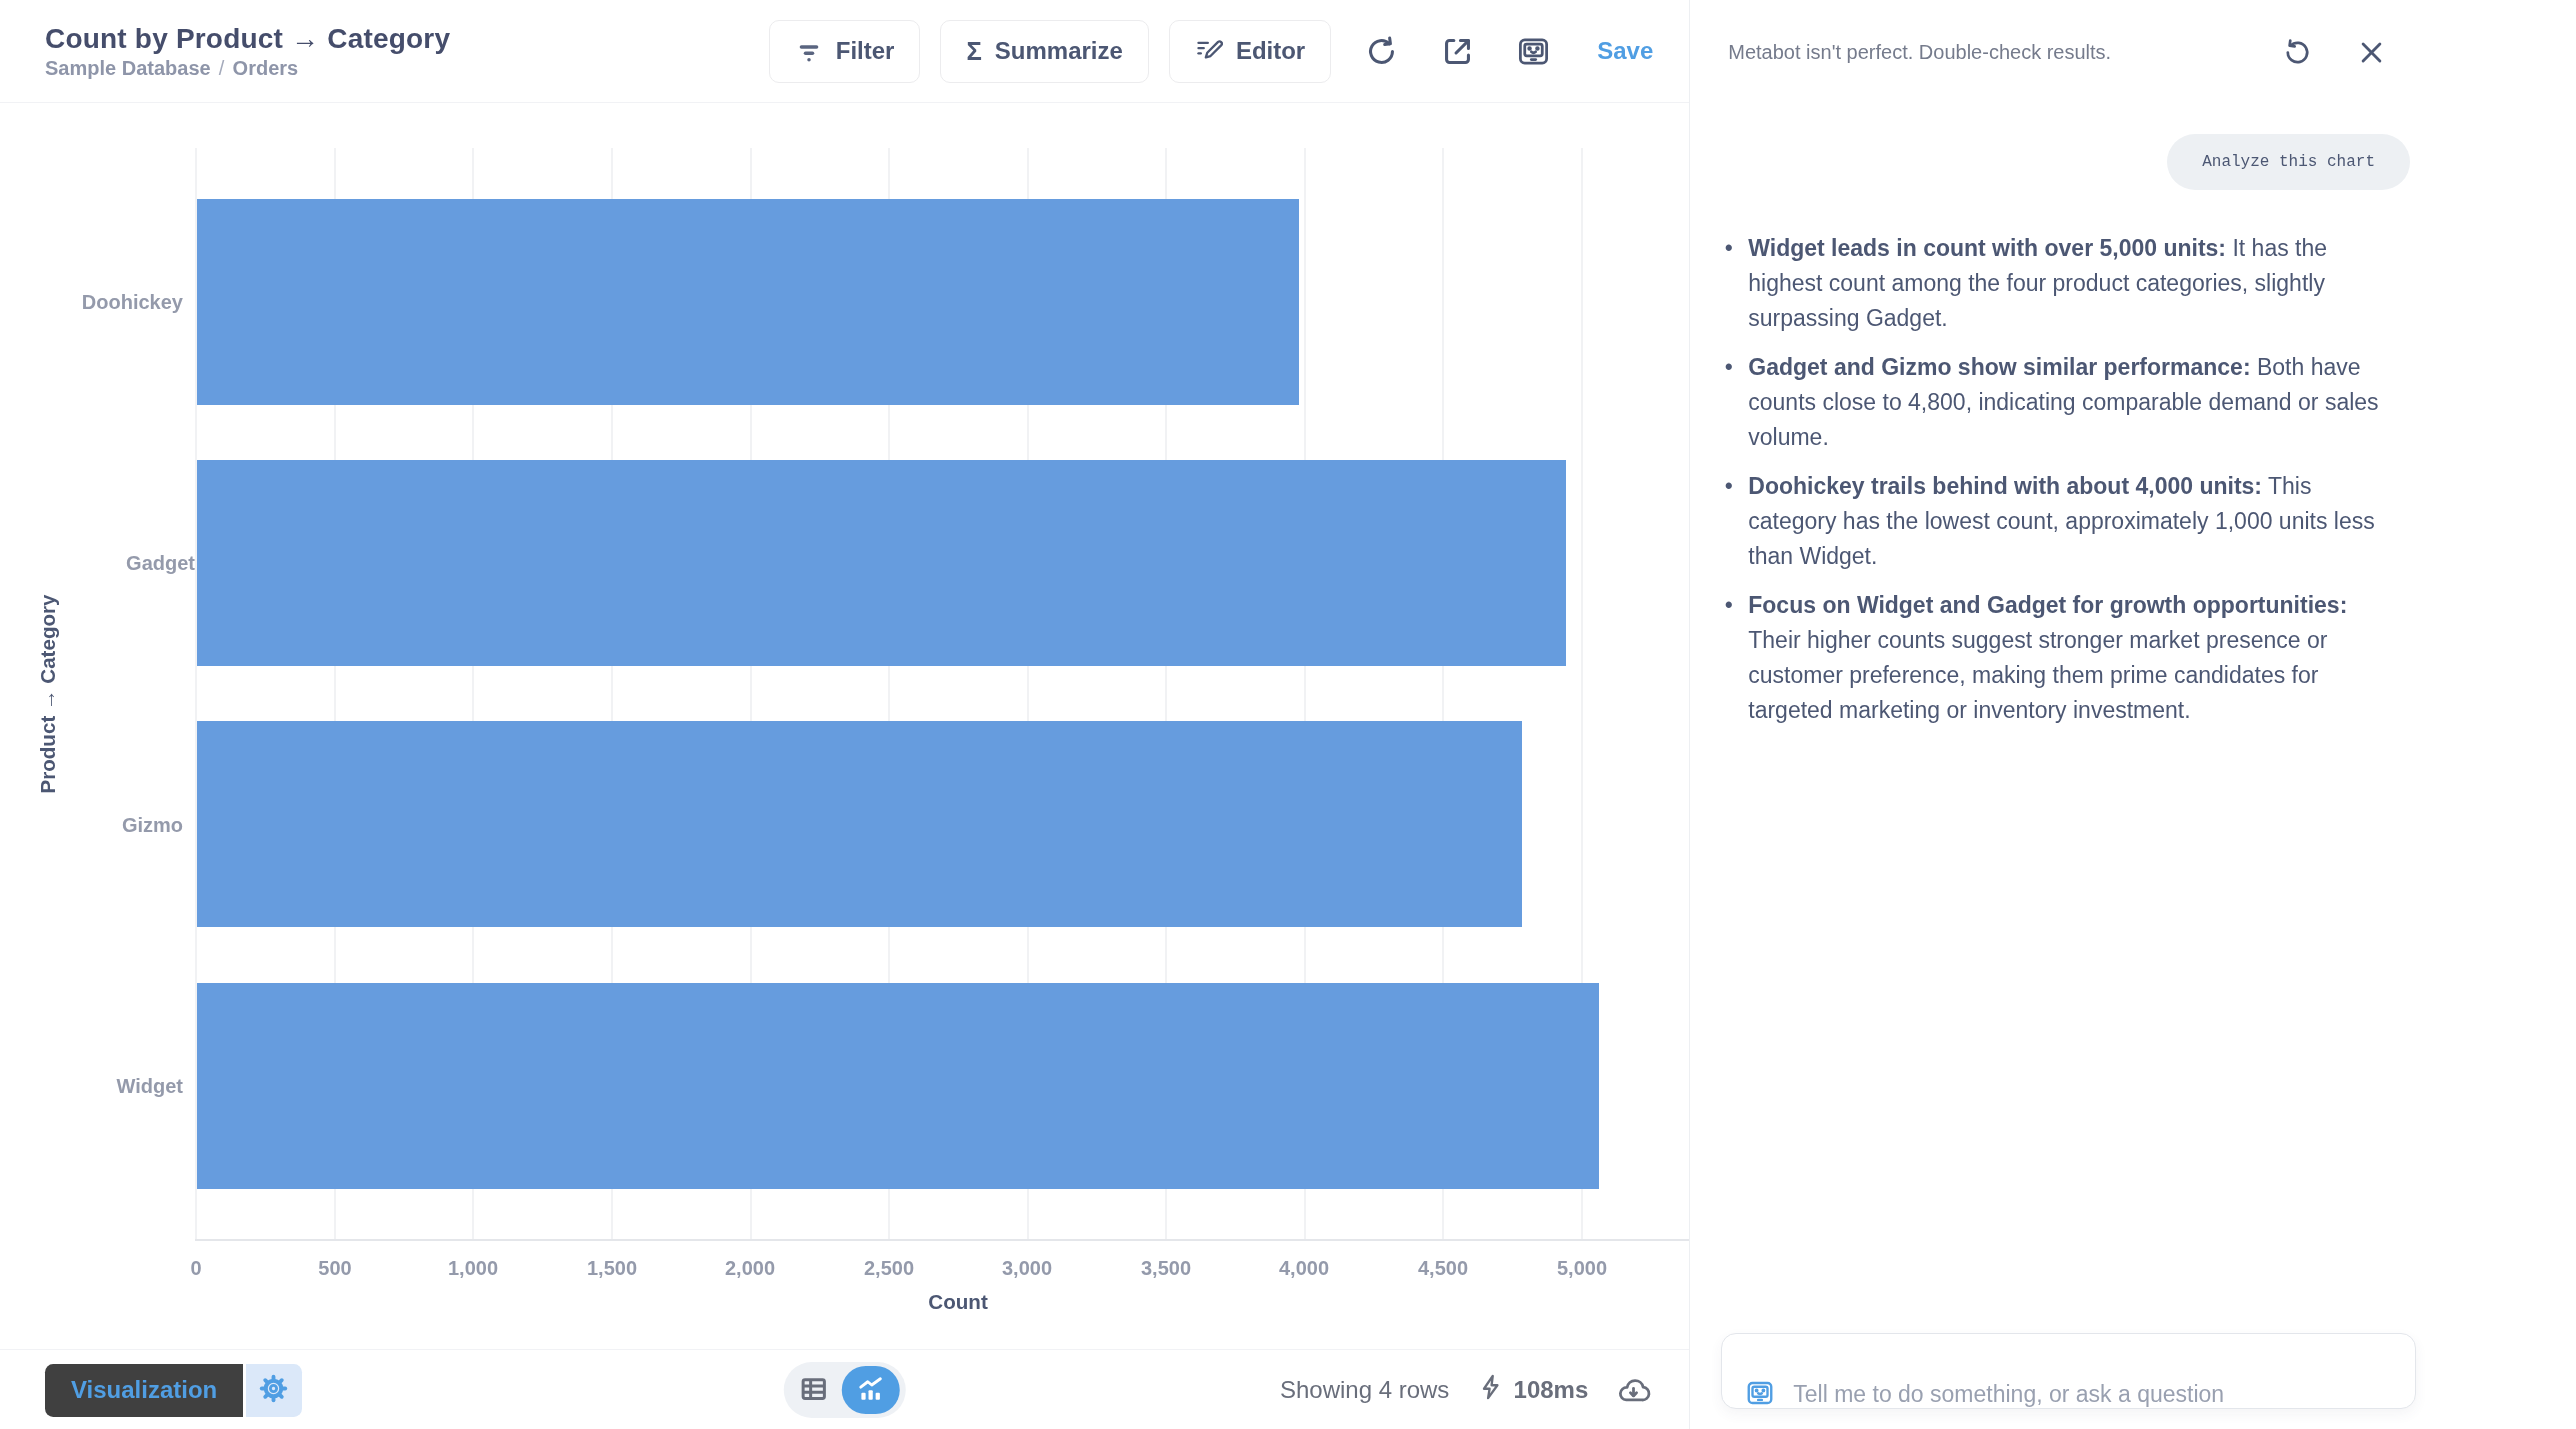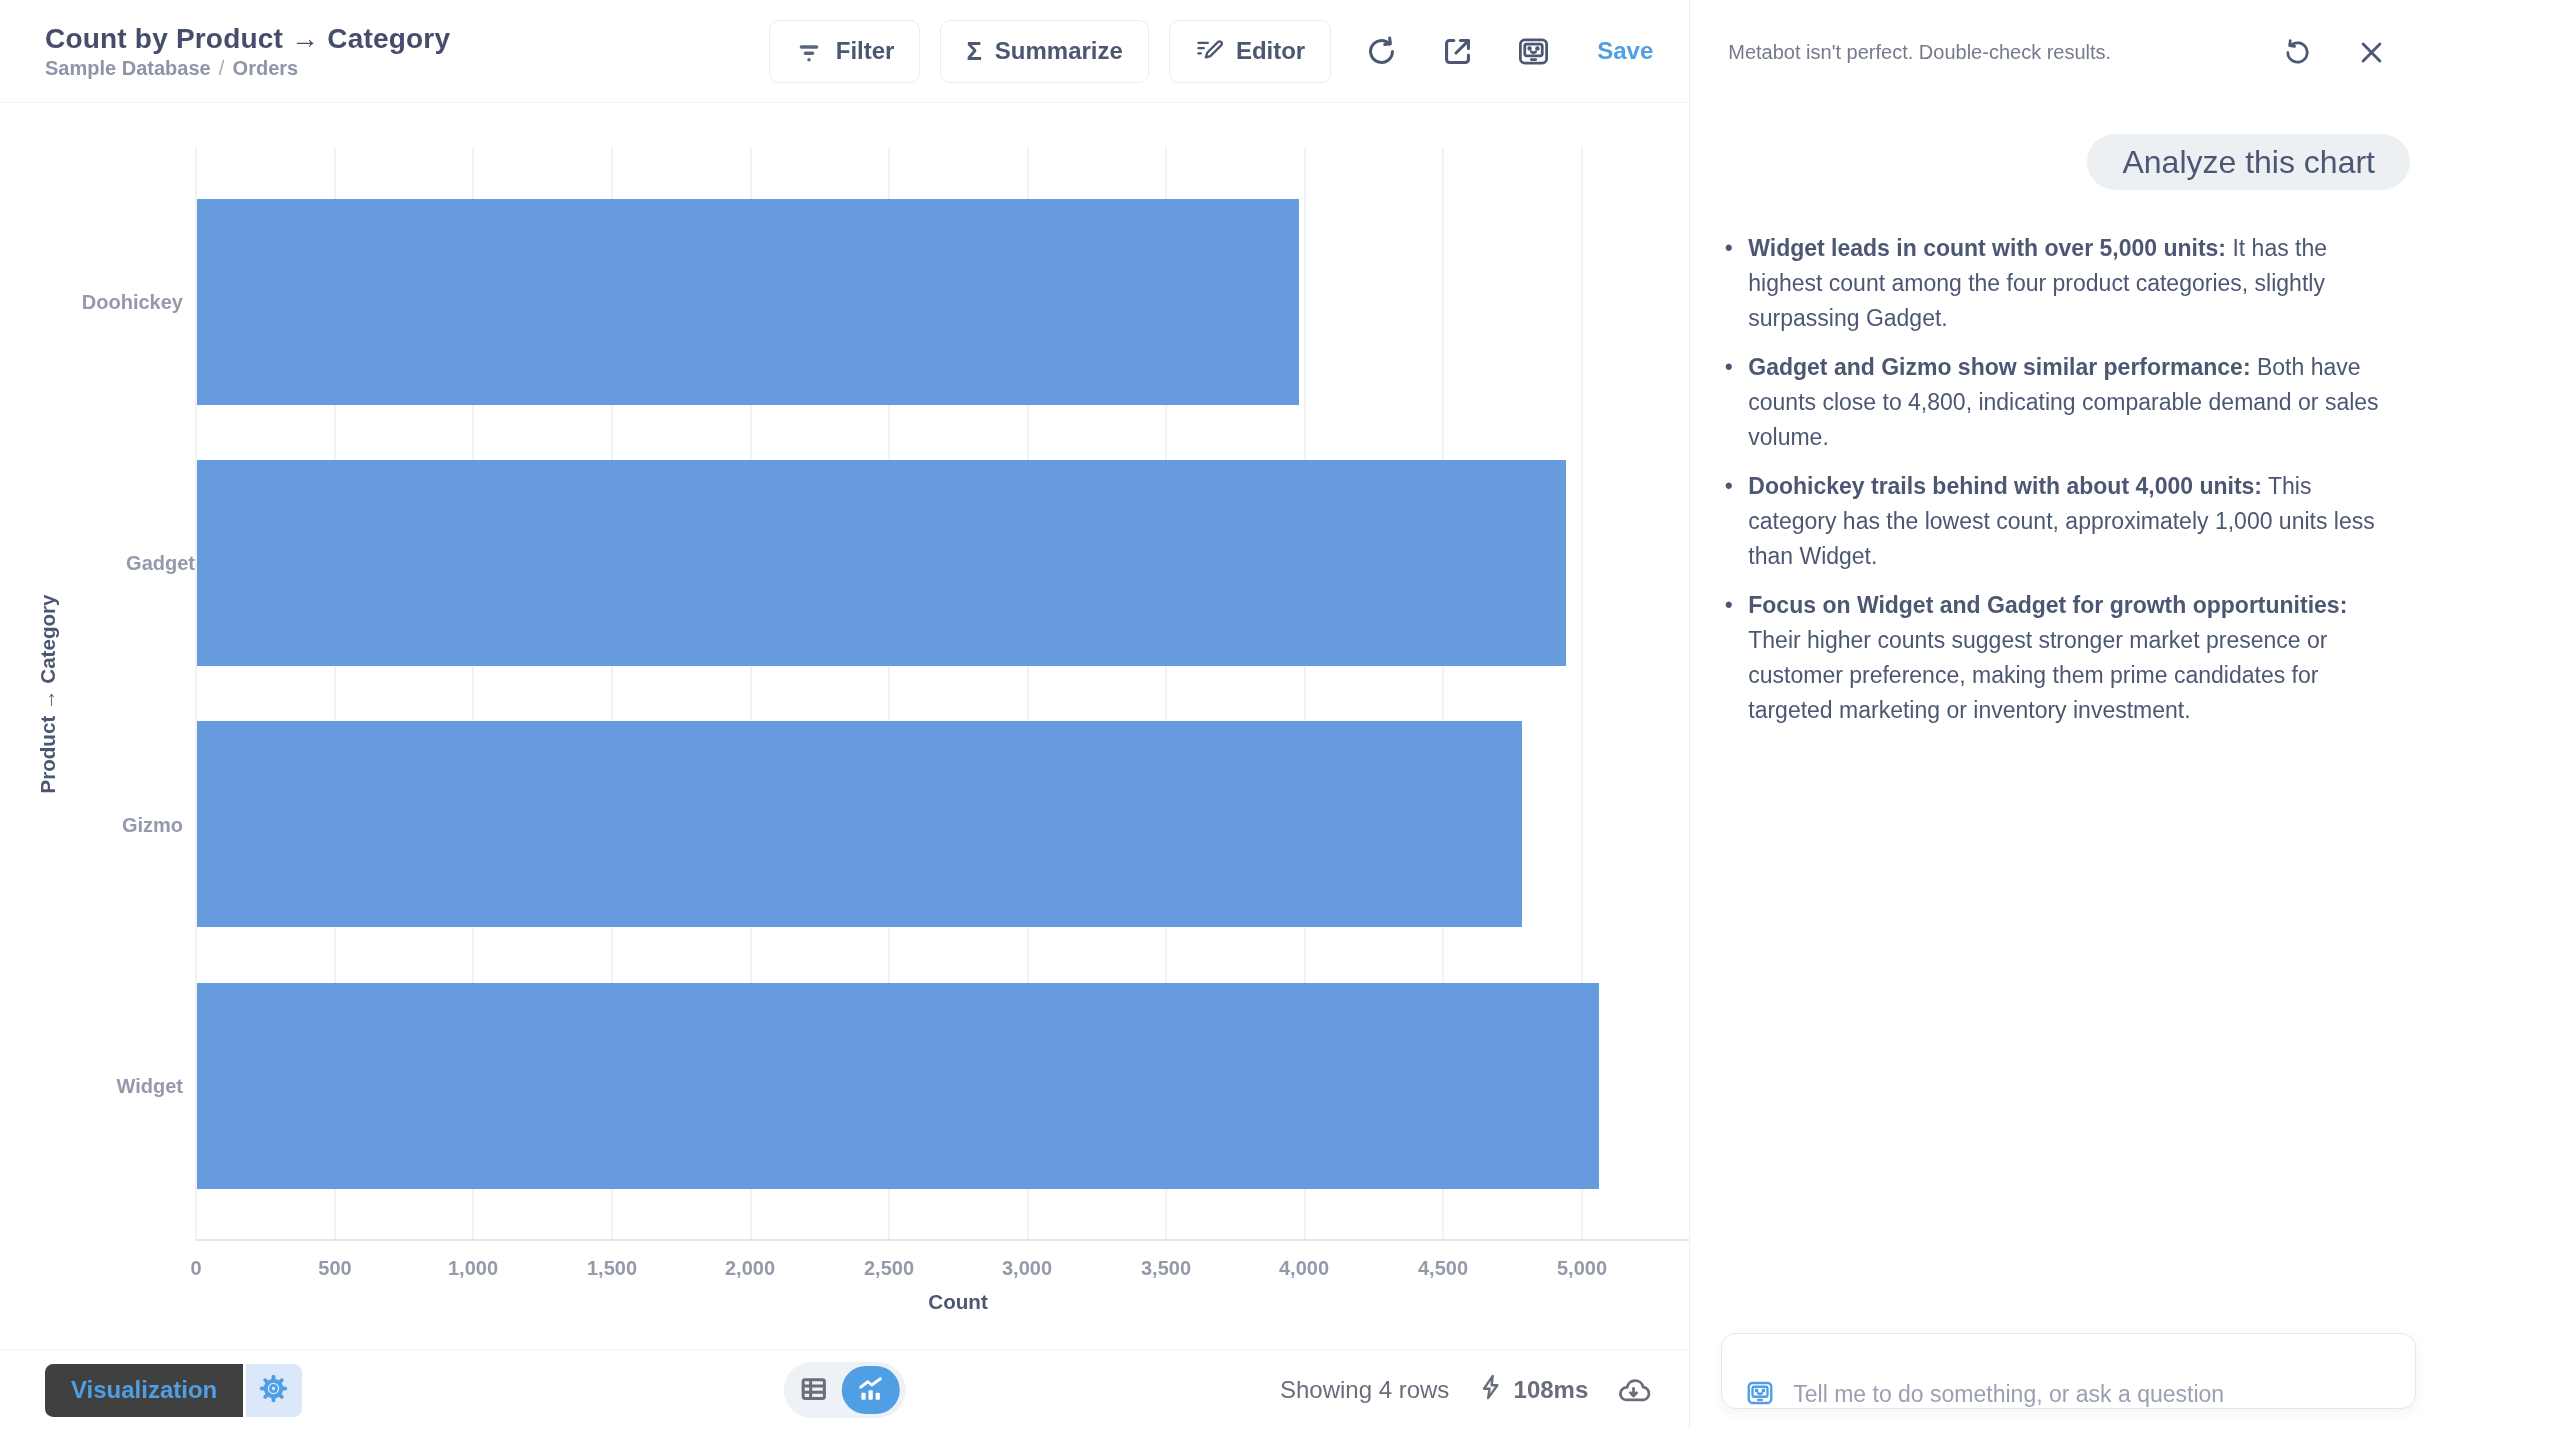--- a/index.html
+++ b/index.html
@@ -63,21 +63,21 @@
 
   
   .sidebar { width:788px; display:flex; flex-direction:column; position:relative; background:#fff; }
   .sb-header { display:flex; align-items:center; justify-content:space-between;
     padding:33px 46px 0 38px; }
   .sb-disclaimer { font-size:20px; color:#757B8C; }
   .sb-actions { display:flex; align-items:center; gap:36px; }
   .sb-actions .icon-btn svg { width:31px; height:31px; }
   .analyze-row { display:flex; justify-content:flex-end; margin-top:63px; padding-right:26px; }
   .chip { background:#EDF0F3; border-radius:30px; height:56px; display:flex; align-items:center;
-    padding:0 35px; font-size:32px; color:#4C5773; cursor:pointer; }
+    padding:0 35px; font-size:16px; color:#4C5773; cursor:pointer;font-family:Liberation Mono, monospace; }
   .insights { margin:41px 36px 0 33px; list-style:none; font-size:23px; line-height:35px;
     color:#4C5773; }
   .insights li { position:relative; padding-left:25px; margin-bottom:14px; }
   .insights li::before { content:"•"; position:absolute; left:1.6px; top:0; color:#4C5773; }
   .insights b { font-weight:700; }
   .chat-box { position:absolute; left:31px; right:20px; bottom:21.4px; height:76px; background:#fff;
     border:1.6px solid #E3E6EB; border-radius:15px; box-shadow:0 5px 13px rgba(60,70,100,.06);
     display:flex; align-items:flex-end; padding:0 23px; gap:18px; cursor:text; }
   .chat-box .mb-icon { color:#509EE3; flex:none; display:flex; }
   .chat-box input { border:none; outline:none; flex:1; font-size:23px; color:#4C5773;

